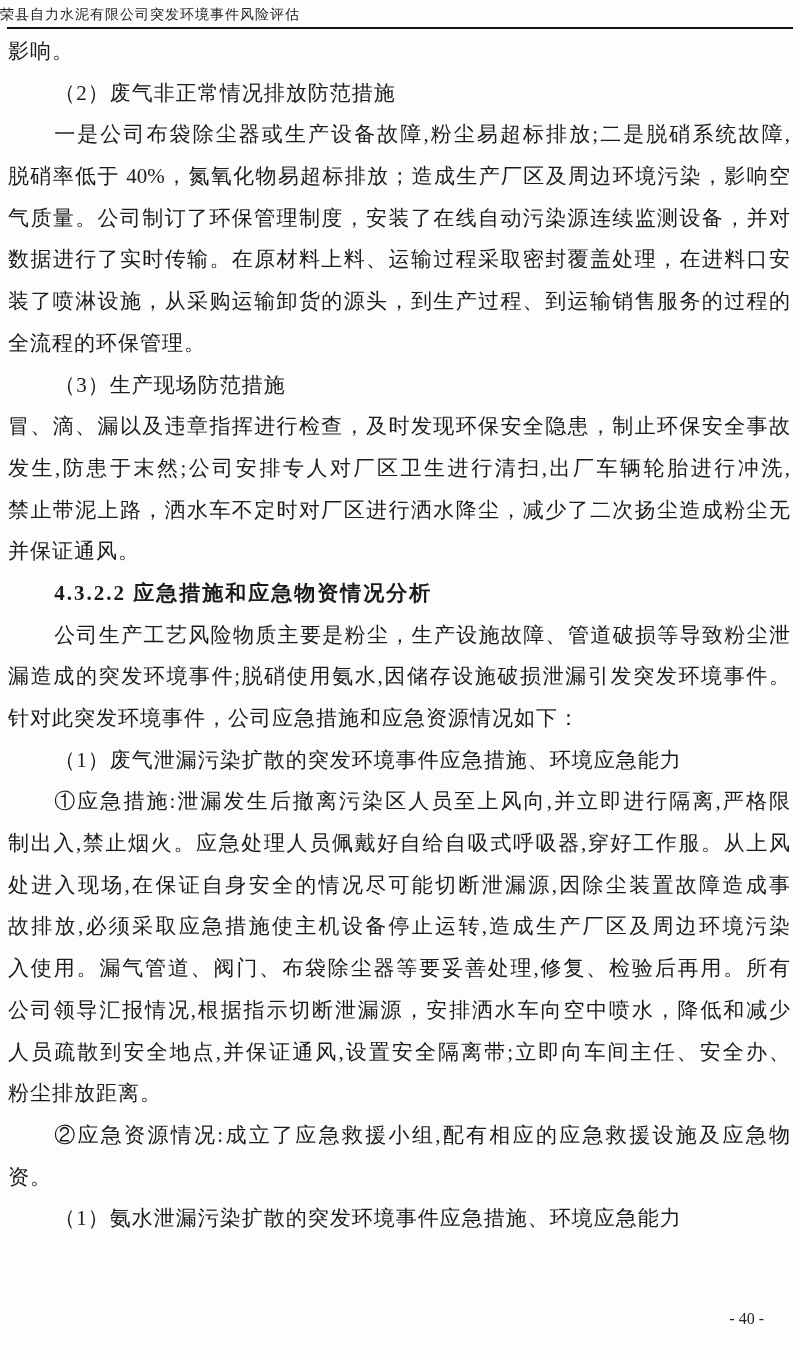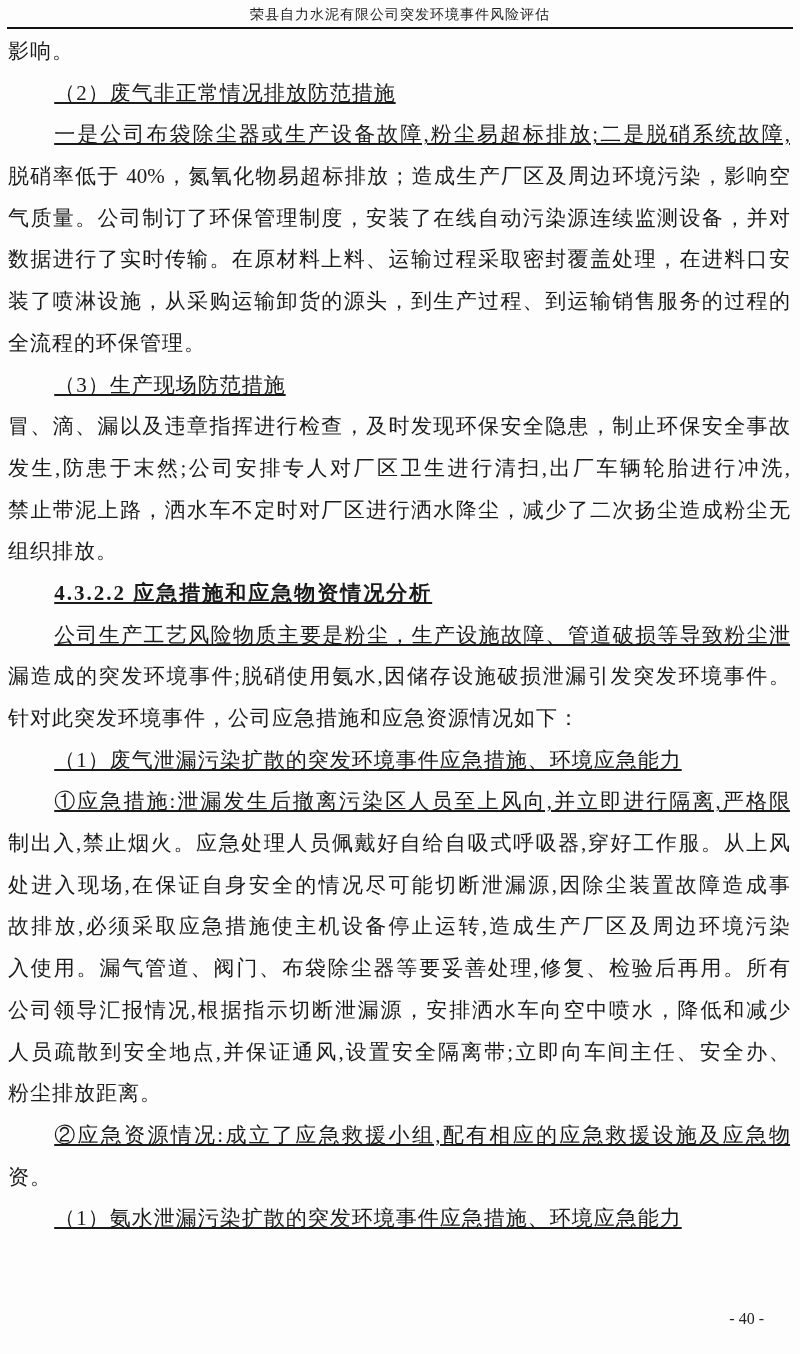--- a/index.html
+++ b/index.html
@@ -8,21 +8,20 @@
     height: 1354px;
     background: #fdfdfd;
     position: relative;
     font-family: "Liberation Serif", "DejaVu Serif", serif;
     color: #1b1b1b;
     overflow: hidden;
   }
   .page-header {
     position: absolute;
     top: 6px; left: 0; right: 0;
-    text-align: center;
     font-size: 14px;
     letter-spacing: 1px;
     color: #222;
   }
   .header-rule {
     position: absolute;
     top: 27px; left: 7px; right: 7px;
     border-bottom: 2px solid #111;
   }
   .doc-body {
@@ -38,21 +37,21 @@
     white-space: nowrap;
     letter-spacing: 1px;
     overflow: visible;
   }
   .just {
     white-space: normal;
     text-align: justify;
     text-align-last: justify;
     letter-spacing: 0;
   }
-  .ind { text-indent: 2.2em; text-decoration: underline; }
+  .ind { text-indent: 2.2em; }
   .bold { font-weight: bold; letter-spacing: 2px; }
   .page-footer {
     position: absolute;
     top: 1310px;
     right: 36px;
     font-size: 16px;
     color: #222;
   }
 </style>
 </head>
@@ -67,21 +66,21 @@
   <div class="line ind just">一是公司布袋除尘器或生产设备故障,粉尘易超标排放;二是脱硝系统故障,</div>
   <div class="line just">脱硝率低于 40%，氮氧化物易超标排放；造成生产厂区及周边环境污染，影响空</div>
   <div class="line just">气质量。公司制订了环保管理制度，安装了在线自动污染源连续监测设备，并对</div>
   <div class="line just">数据进行了实时传输。在原材料上料、运输过程采取密封覆盖处理，在进料口安</div>
   <div class="line just">装了喷淋设施，从采购运输卸货的源头，到生产过程、到运输销售服务的过程的</div>
   <div class="line">全流程的环保管理。</div>
   <div class="line ind">（3）生产现场防范措施</div>
   <div class="line just">冒、滴、漏以及违章指挥进行检查，及时发现环保安全隐患，制止环保安全事故</div>
   <div class="line just">发生,防患于末然;公司安排专人对厂区卫生进行清扫,出厂车辆轮胎进行冲洗,</div>
   <div class="line just">禁止带泥上路，洒水车不定时对厂区进行洒水降尘，减少了二次扬尘造成粉尘无</div>
-  <div class="line">组织排放。</div>
+  <div class="line">并保证通风。</div>
   <div class="line ind bold">4.3.2.2 应急措施和应急物资情况分析</div>
   <div class="line ind just">公司生产工艺风险物质主要是粉尘，生产设施故障、管道破损等导致粉尘泄</div>
   <div class="line just">漏造成的突发环境事件;脱硝使用氨水,因储存设施破损泄漏引发突发环境事件。</div>
   <div class="line">针对此突发环境事件，公司应急措施和应急资源情况如下：</div>
   <div class="line ind">（1）废气泄漏污染扩散的突发环境事件应急措施、环境应急能力</div>
   <div class="line ind just">①应急措施:泄漏发生后撤离污染区人员至上风向,并立即进行隔离,严格限</div>
   <div class="line just">制出入,禁止烟火。应急处理人员佩戴好自给自吸式呼吸器,穿好工作服。从上风</div>
   <div class="line just">处进入现场,在保证自身安全的情况尽可能切断泄漏源,因除尘装置故障造成事</div>
   <div class="line just">故排放,必须采取应急措施使主机设备停止运转,造成生产厂区及周边环境污染</div>
   <div class="line just">入使用。漏气管道、阀门、布袋除尘器等要妥善处理,修复、检验后再用。所有</div>

